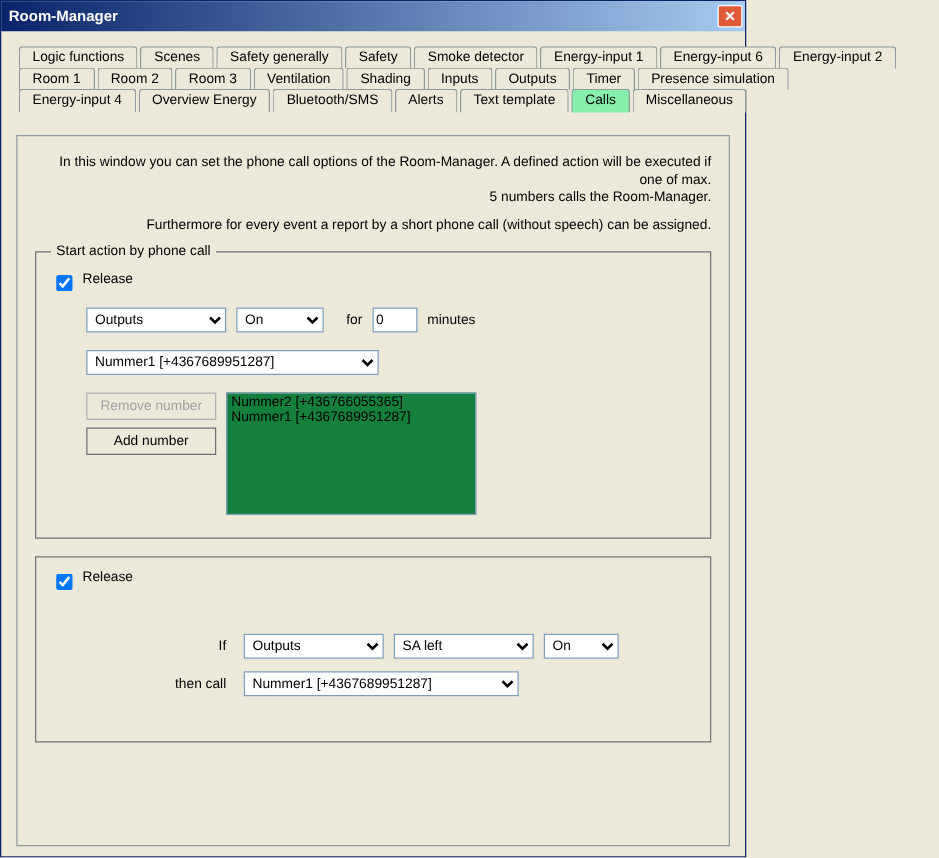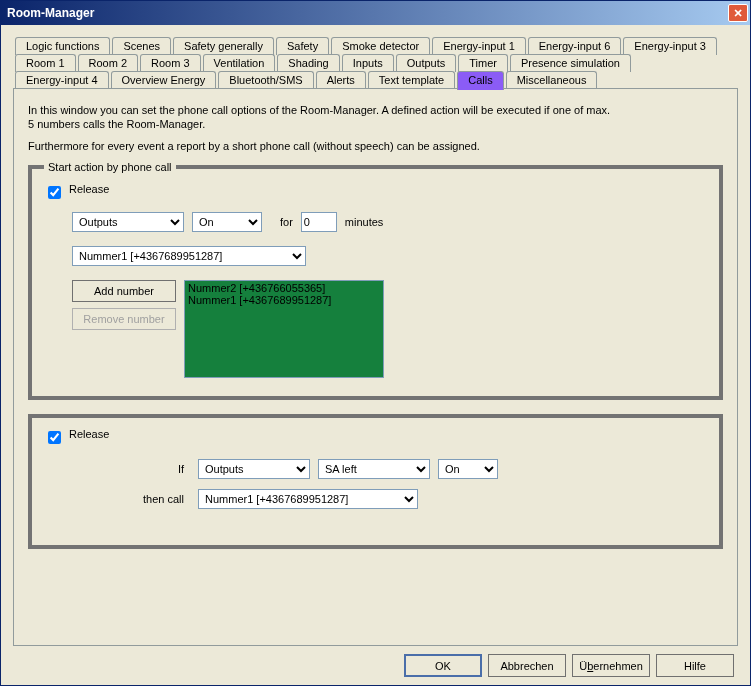--- a/index.html
+++ b/index.html
@@ -4,21 +4,21 @@
 <style>
   * { box-sizing: border-box; }
   body {
     margin: 0;
     font-family: Tahoma, Arial, sans-serif;
     font-size: 11px;
     background: #ECE9D8;
     color: #000;
   }
   .window {
-    width: 751px;
+    width: 597px;
     height: 686px;
     border: 1px solid #0A246A;
     background: #ECE9D8;
     display: flex;
     flex-direction: column;
   }
   .titlebar {
     height: 24px;
     background: linear-gradient(to bottom, #0A246A 0%, #3A6EA5 50%, #0A246A 100%);
     background: linear-gradient(to right, #0A246A, #A6CAF0);
@@ -42,20 +42,21 @@
     justify-content: center;
     font-weight: bold;
     font-size: 11px;
     cursor: pointer;
   }
   .client {
     flex: 1;
     padding: 12px 12px 8px 12px;
     display: flex;
     flex-direction: column;
+    gap: 20px;
   }
   .tabrows {
     display: flex;
     flex-direction: column;
     gap: 0;
   }
   .tabrow {
     display: flex;
     gap: 2px;
     margin-bottom: -1px;
@@ -65,41 +66,42 @@
     border: 1px solid #919B9C;
     border-bottom: none;
     background: #ECE9D8;
     padding: 2px 10px 3px 10px;
     border-radius: 3px 3px 0 0;
     font-size: 11px;
     cursor: pointer;
     white-space: nowrap;
   }
   .tab.active {
-    background: #8b5cf6;
+    background: #86efac;
     border-color: #919B9C;
     padding-bottom: 4px;
     position: relative;
     z-index: 2;
   }
   .tabcontent {
     border: 1px solid #919B9C;
     background: #FCFCFE;
     background: #ECE9D8;
     padding: 10px 14px 14px 14px;
     flex: 1;
     position: relative;
     margin-top: -1px;
   }
   .desc {
     margin: 4px 0 8px 0;
     line-height: 14px;
+    text-align: right;
   }
   fieldset {
-    border: 4px solid #737373;
+    border: 1px solid #737373;
     padding: 10px 12px 12px 12px;
     margin: 8px 0 14px 0;
   }
   legend { padding: 0 4px; }
   label.chk {
     display: flex;
     gap: 5px;
     margin-bottom: 10px;
   }
   input[type=checkbox] {
@@ -179,21 +181,21 @@
   <div class="client">
     <div class="tabrows">
       <div class="tabrow" id="tabrow1">
           <div class="tab">Logic functions</div>
           <div class="tab">Scenes</div>
           <div class="tab">Safety generally</div>
           <div class="tab">Safety</div>
           <div class="tab">Smoke detector</div>
           <div class="tab">Energy-input 1</div>
           <div class="tab">Energy-input 6</div>
-          <div class="tab">Energy-input 3</div>
+          <div class="tab">Energy-input 2</div>
         </div>
       <div class="tabrow" id="tabrow2">
           <div class="tab">Room 1</div>
           <div class="tab">Room 2</div>
           <div class="tab">Room 3</div>
           <div class="tab">Ventilation</div>
           <div class="tab">Shading</div>
           <div class="tab">Inputs</div>
           <div class="tab">Outputs</div>
           <div class="tab">Timer</div>
@@ -238,38 +240,38 @@
         </div>
 
         <div class="row" style="margin-left:28px;margin-top:14px">
           <select style="width:234px">
             <option>Nummer1 [+4367689951287]</option>
           </select>
         </div>
 
         <div class="row" style="margin-left:28px;align-items:flex-start;margin-top:14px">
           <div style="display:flex;flex-direction:column;gap:6px">
+            <button class="btn" disabled="">Remove number</button>
             <button class="btn">Add number</button>
-            <button class="btn" disabled="">Remove number</button>
           </div>
           <div class="listbox" id="numberlist">
               <div>Nummer2 [+436766055365]</div>
               <div>Nummer1 [+4367689951287]</div>
             </div>
         </div>
       </fieldset>
 
       <fieldset class="section2">
 
         <label class="chk">
           <input type="checkbox" id="release2" checked="" style="">
           <span>Release</span>
         </label>
 
-        <div class="row" style="margin-left:60px;margin-top:12px">
+        <div class="row" style="margin-left:60px;margin-top:32px">
           <span class="lbl">If</span>
           <select style="width:112px">
             <option>Outputs</option>
           </select>
           <select style="width:112px">
             <option>SA left</option>
           </select>
           <select style="width:60px">
             <option>On</option>
           </select>
@@ -277,20 +279,14 @@
 
         <div class="row" style="margin-left:60px;margin-top:10px;margin-bottom:24px">
           <span class="lbl">then call</span>
           <select style="width:220px">
             <option>Nummer1 [+4367689951287]</option>
           </select>
         </div>
       </fieldset>
 
     </div>
-    <div class="bottom-buttons">
-      <button class="btn default">OK</button>
-      <button class="btn">Abbrechen</button>
-      <button class="btn"><span>Ü</span><span class="u">b</span><span>ernehmen</span></button>
-      <button class="btn">Hilfe</button>
-    </div>
   </div>
 </div>
 
 </body></html>

